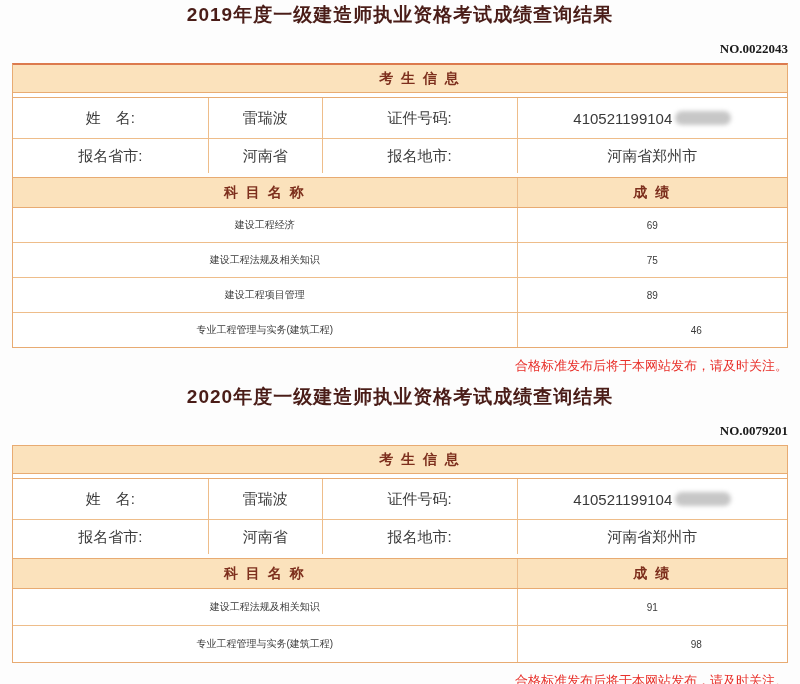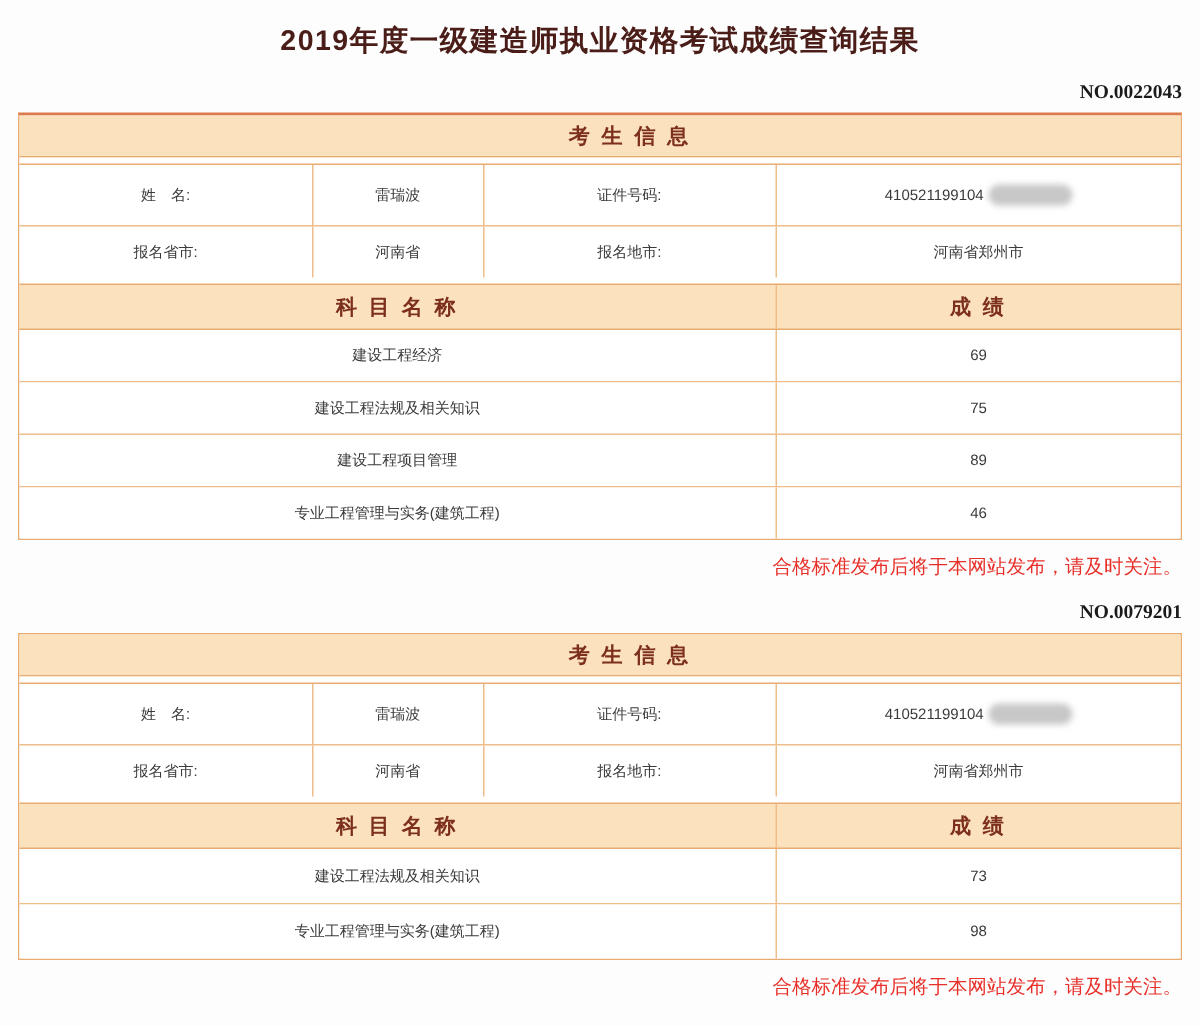--- a/index.html
+++ b/index.html
@@ -21,21 +21,21 @@
     overflow:hidden;
   }
   .page{width:776px;margin:0 auto;}
   .sec-title{
     text-align:center;
     font-size:19px;
     font-weight:bold;
     color:var(--title);
     letter-spacing:1px;
   }
-  .sec-title.first{padding-top:14px;}
+  .sec-title.first{padding-top:2px;}
   .sec-title.second{padding-top:4px;}
   .serial{
     text-align:right;
     font-family:"Liberation Serif","DejaVu Serif",serif;
     font-weight:bold;
     font-size:13px;
     color:#1b1b1b;
     margin:13px 0 6px 0;
   }
   .tbl{
@@ -59,21 +59,21 @@
   .spacer{height:5px;background:#fff;border-bottom:1px solid var(--line);}
   .info-row{
     display:grid;
     grid-template-columns:25.3% 14.7% 25.2% 34.8%;
     align-items:stretch;
     background:#fff;
   }
   .info-row + .info-row{border-top:1px solid var(--line-soft);}
   .info-row .cell{
     display:flex;align-items:center;justify-content:center;
-    font-size:10px;
+    font-size:15px;
     border-right:1px solid var(--line-soft);
     text-align:center;
     padding:0 4px;
   }
   .info-row .cell:last-child{border-right:none;}
   .row-tall .cell{height:40px;}
   .row-short .cell{height:34px;}
   .subject-band{
     display:grid;
     grid-template-columns:65.2% 34.8%;
@@ -89,21 +89,21 @@
     letter-spacing:2px;
     border-right:1px solid var(--line-soft);
   }
   .subject-band .hcell:last-child{border-right:none;}
   .subj-row{
     display:grid;
     grid-template-columns:65.2% 34.8%;
     border-bottom:1px solid var(--line-soft);
     background:#fff;
   }
-  .subj-row:last-child{border-bottom:none;}
+  .subj-row:last-child{border-bottom:none;gap:44px;}
   .subj-row .cell{
     display:flex;align-items:center;justify-content:center;
     font-size:10px;
     border-right:1px solid var(--line-soft);
   }
   .tbl-1 .subj-row .cell{height:34px;}
   .tbl-2 .subj-row .cell{height:36px;}
   .subj-row .cell:last-child{border-right:none;}
   .notice{
     text-align:right;
@@ -170,20 +170,21 @@
       <div class="cell">89</div>
     </div>
     <div class="subj-row">
       <div class="cell">专业工程管理与实务(建筑工程)</div>
       <div class="cell">46</div>
     </div>
   </div>
 
   <div class="notice">合格标准发布后将于本网站发布，请及时关注。</div>
 
+  <div class="sec-title second">2020年度一级建造师执业资格考试成绩查询结果</div>
   <div class="serial">NO.0079201</div>
 
   <div class="tbl tbl-2">
     <div class="band">考 生 信 息</div>
     <div class="spacer"></div>
 
     <div class="info-row row-tall">
       <div class="cell">姓　名:</div>
       <div class="cell">雷瑞波</div>
       <div class="cell">证件号码:</div>
@@ -202,21 +203,21 @@
 
     <div class="spacer"></div>
 
     <div class="subject-band">
       <div class="hcell">科 目 名 称</div>
       <div class="hcell">成 绩</div>
     </div>
 
     <div class="subj-row">
       <div class="cell">建设工程法规及相关知识</div>
-      <div class="cell">73</div>
+      <div class="cell">91</div>
     </div>
     <div class="subj-row">
       <div class="cell">专业工程管理与实务(建筑工程)</div>
       <div class="cell">98</div>
     </div>
   </div>
 
   <div class="notice">合格标准发布后将于本网站发布，请及时关注。</div>
 
 </div>

